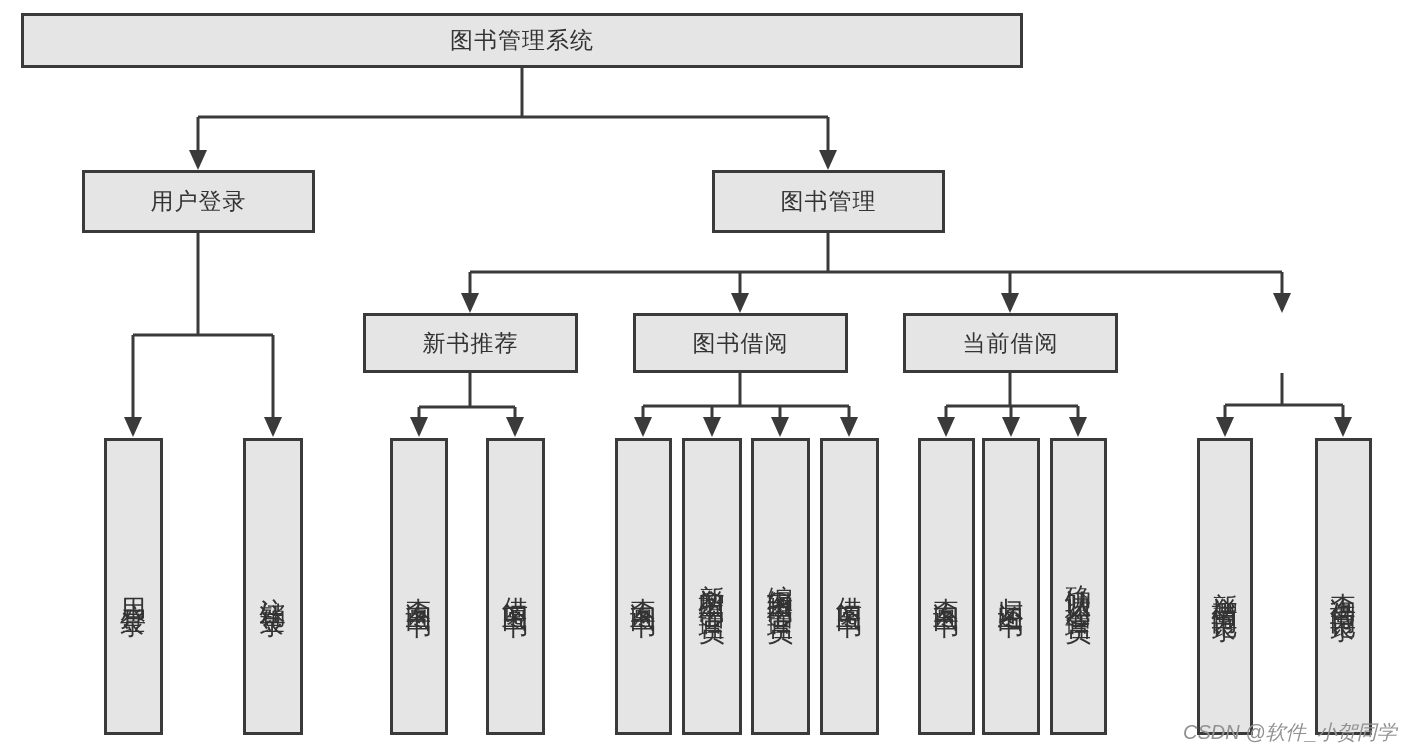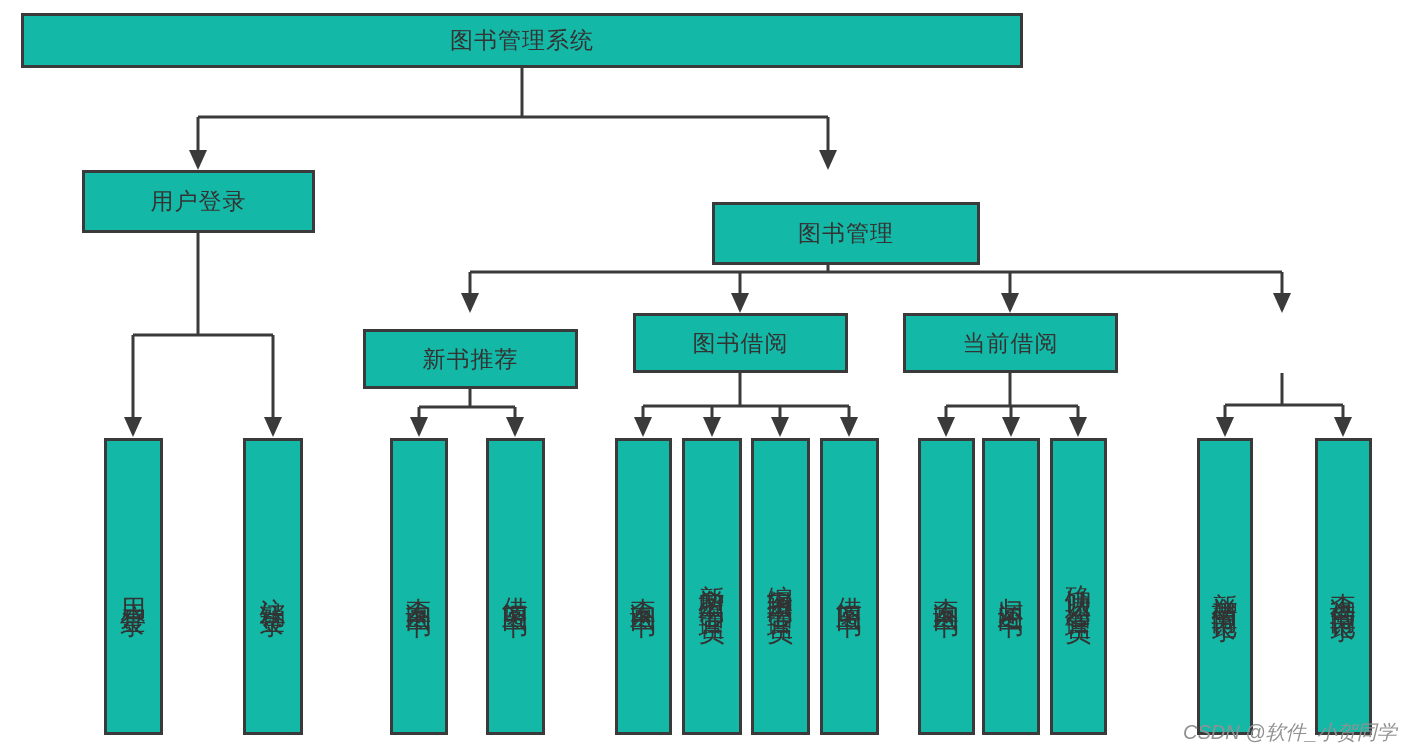--- a/index.html
+++ b/index.html
@@ -20,21 +20,21 @@
     position:absolute;
     left:0;top:0;
     width:1405px;height:747px;
   }
   .cline{stroke:var(--line);stroke-width:3;fill:none;}
   .ahead{fill:var(--line);stroke:none;}
   .node{
     position:absolute;
     box-sizing:border-box;
     border:3px solid var(--line);
-    background:#14b8a6;
+    background:#e5e5e5;
     color:var(--text);
     display:flex;
     align-items:center;
     justify-content:center;
     text-align:center;
   }
   .hbox{font-size:23px;letter-spacing:1px;}
   .root{font-size:23px;letter-spacing:1px;}
   .vbox{
     font-size:26px;
@@ -117,23 +117,23 @@
     <path class="cline" d="M1225 405 L1343 405"></path>
     <path class="cline" d="M1225 405 L1225 425"></path>
     <path class="cline" d="M1343 405 L1343 425"></path>
     <polygon class="ahead" points="1216,417 1234,417 1225,437"></polygon>
     <polygon class="ahead" points="1334,417 1352,417 1343,437"></polygon>
   </svg>
 
   <div class="node root" style="left:21px;top:13px;width:1002px;height:55px;">图书管理系统</div>
 
   <div class="node hbox" style="left:82px;top:170px;width:233px;height:63px;">用户登录</div>
-  <div class="node hbox" style="left:712px;top:170px;width:268px;height:63px;margin-top:32px;">图书管理</div>
+  <div class="node hbox" style="left:712px;top:170px;width:233px;height:63px;">图书管理</div>
 
-  <div class="node hbox" style="left:363px;top:329px;width:215px;height:60px;">新书推荐</div>
+  <div class="node hbox" style="left:363px;top:313px;width:215px;height:60px;">新书推荐</div>
   <div class="node hbox" style="left:903px;top:313px;width:215px;height:60px;">当前借阅</div>
   <div class="node hbox" style="left:633px;top:313px;width:215px;height:60px;">图书借阅</div>
 
   <div class="node vbox" style="left:104px;top:438px;width:59px;height:297px;">用户登录</div>
   <div class="node vbox" style="left:243px;top:438px;width:60px;height:297px;">注销登录</div>
 
   <div class="node vbox" style="left:390px;top:438px;width:58px;height:297px;">查询图书</div>
   <div class="node vbox" style="left:486px;top:438px;width:59px;height:297px;">借阅图书</div>
 
   <div class="node vbox" style="left:615px;top:438px;width:57px;height:297px;">查询图书</div>

